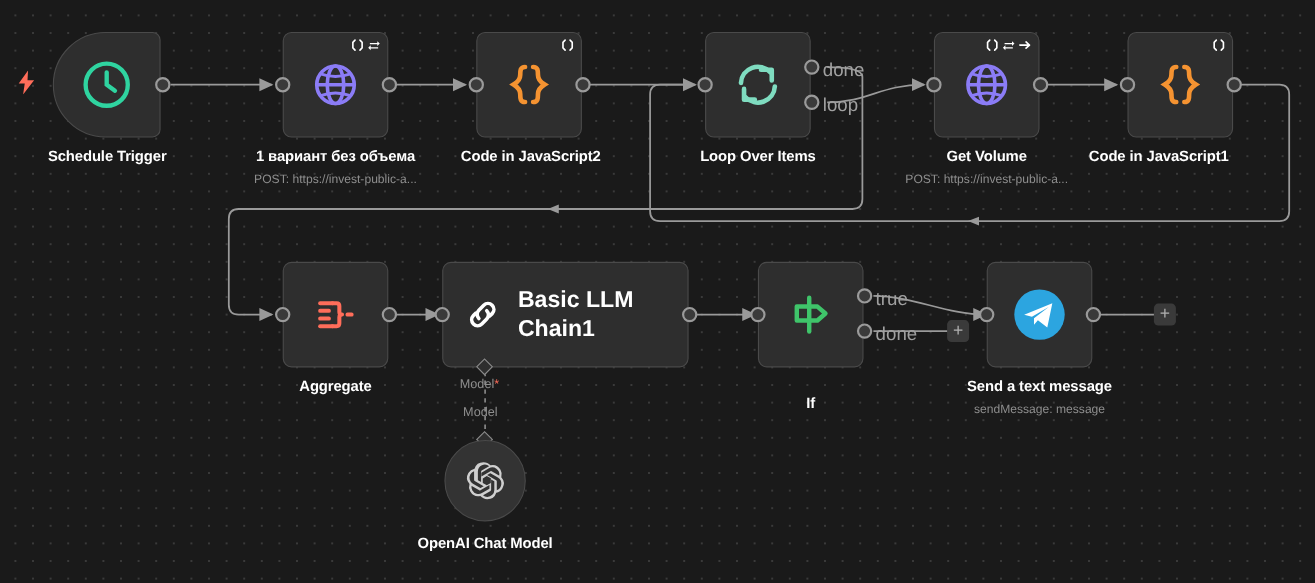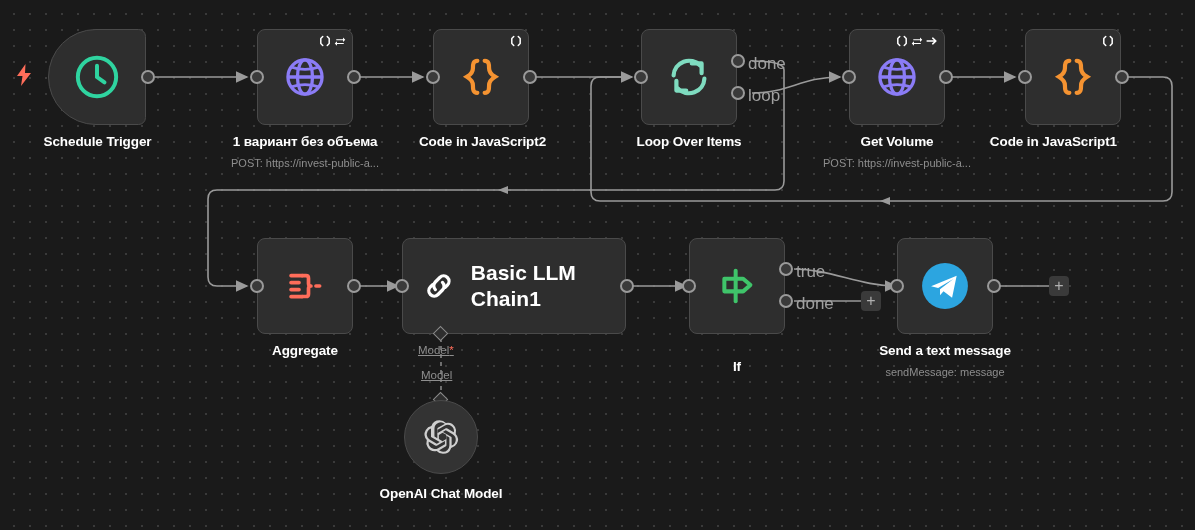--- a/index.html
+++ b/index.html
@@ -92,21 +92,20 @@
     width: 11px; height: 11px;
     background: #2e2e2e;
     border: 1px solid #8a8a8a;
     transform: rotate(45deg);
   }
   .conn-label {
     position: absolute;
     color: #8e8e8e;
     font-size: 11.5px;
     white-space: nowrap;
-    text-decoration: underline;
   }
   .req-star { color: #ff6d5a; }
   .bolt {
     position: absolute;
     color: #ff6d5a;
     font-size: 22px;
     line-height: 1;
   }
   .llm-text {
     color: #ffffff;

